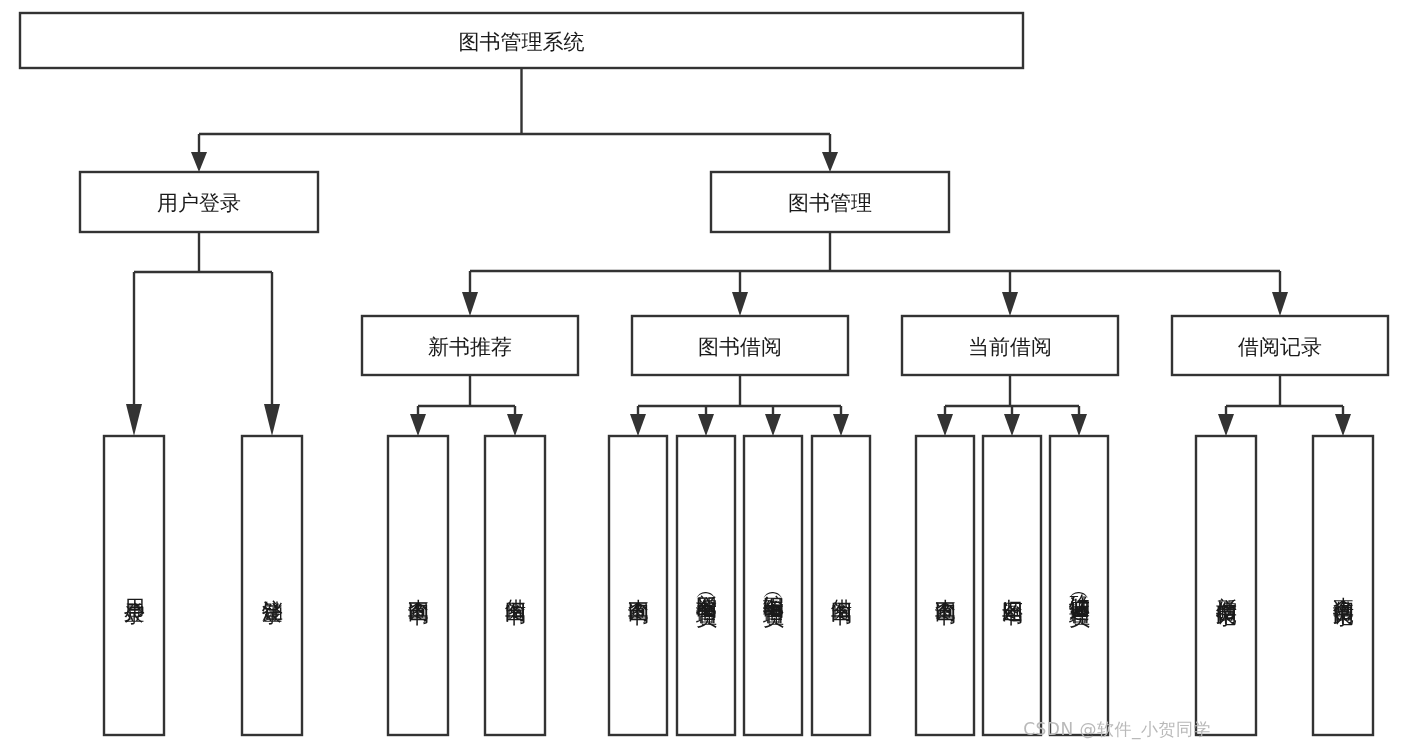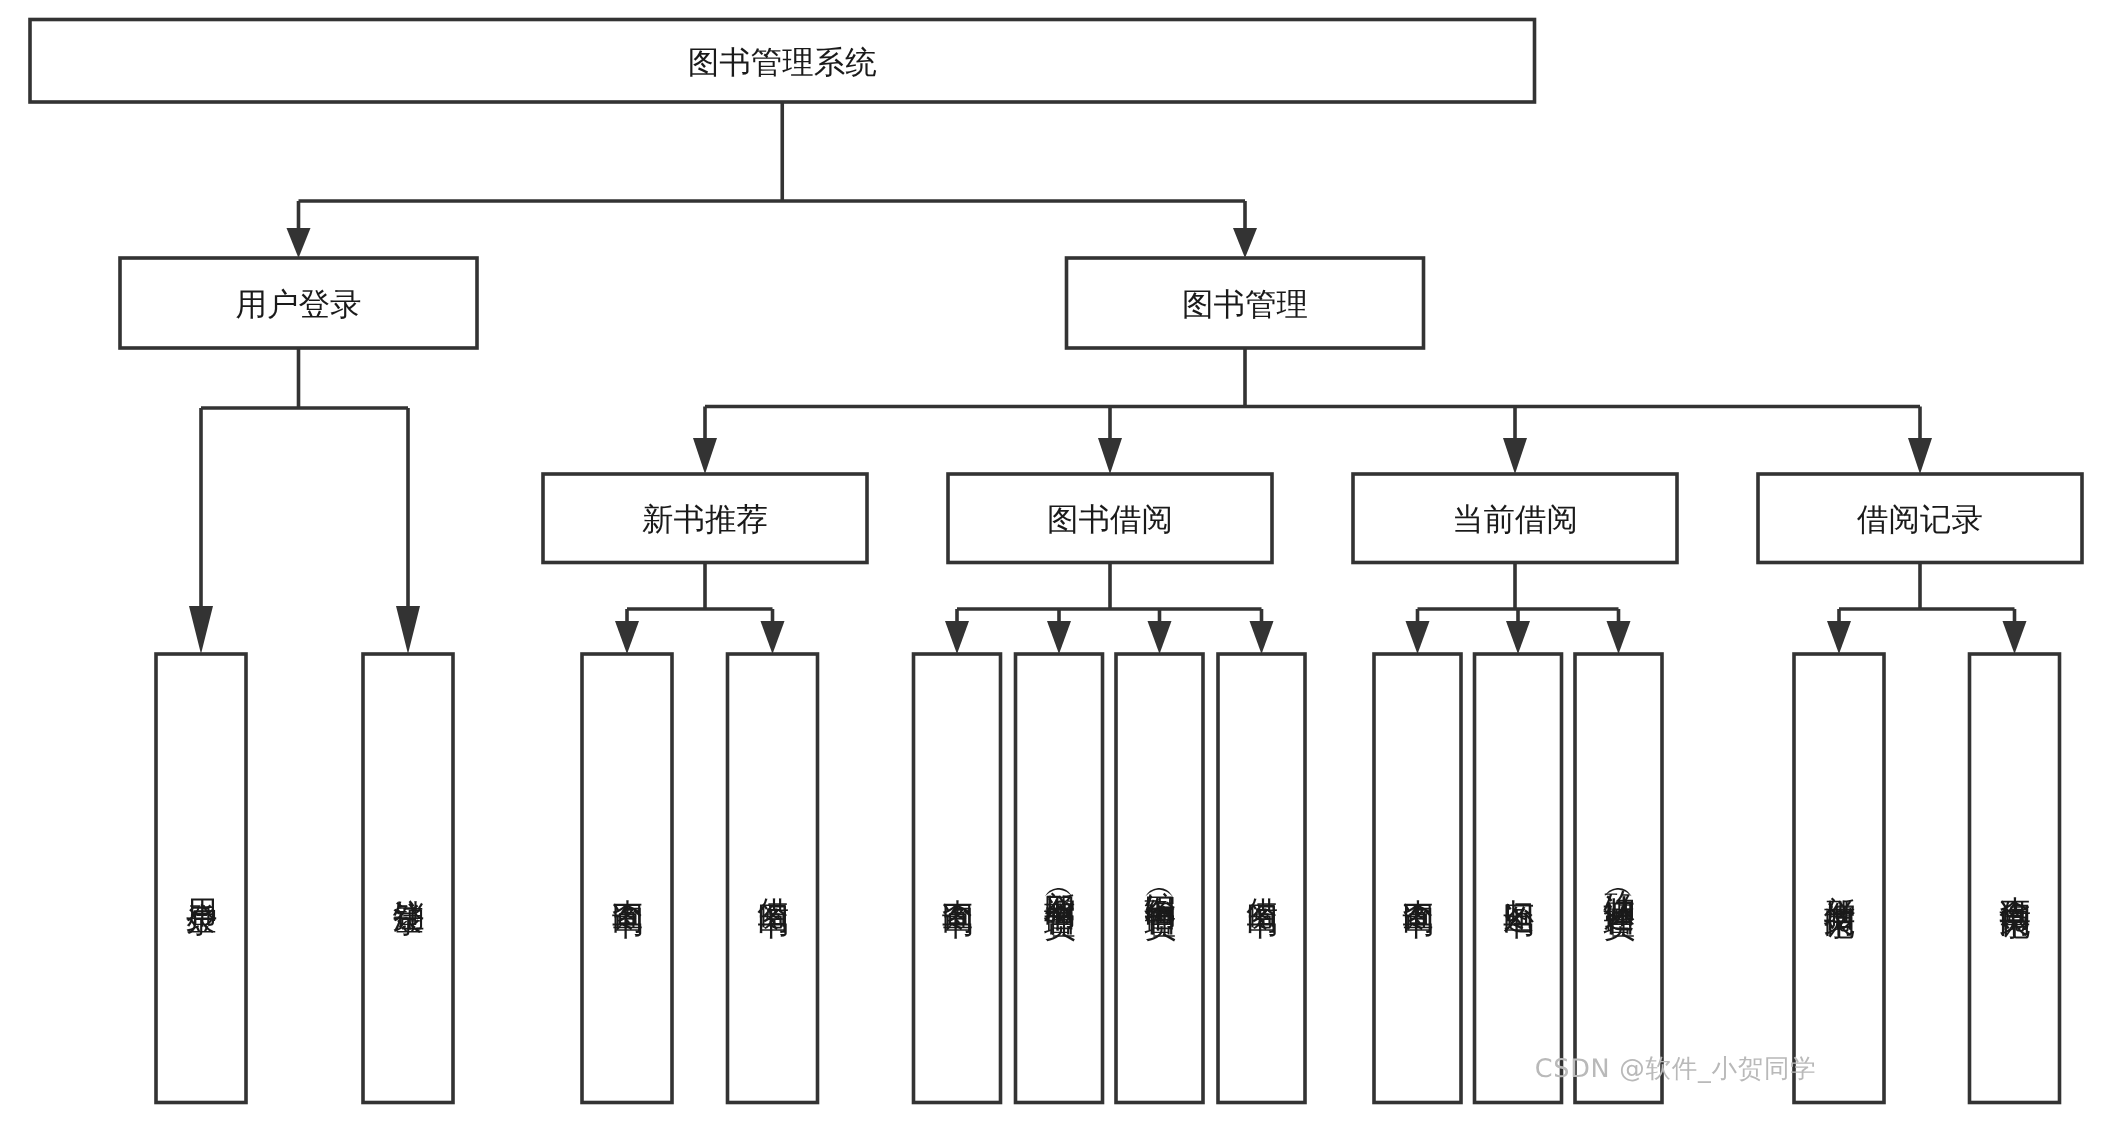--- a/index.html
+++ b/index.html
@@ -71,21 +71,21 @@
     font-size: 21px;
     line-height: 1.0;
     color: #1a1a1a;
     letter-spacing: 2px;
     white-space: nowrap;
     text-align: center;
   }
   .watermark {
     position: absolute;
     right: 12px;
-    bottom: 23px;
+    bottom: 6px;
     font-family: "DejaVu Sans", "Liberation Sans", sans-serif;
     font-size: 17px;
     color: #b9b9b9;
     white-space: nowrap;
     letter-spacing: 0.5px;
   }
 </style>
 </head>
 <body>
 

